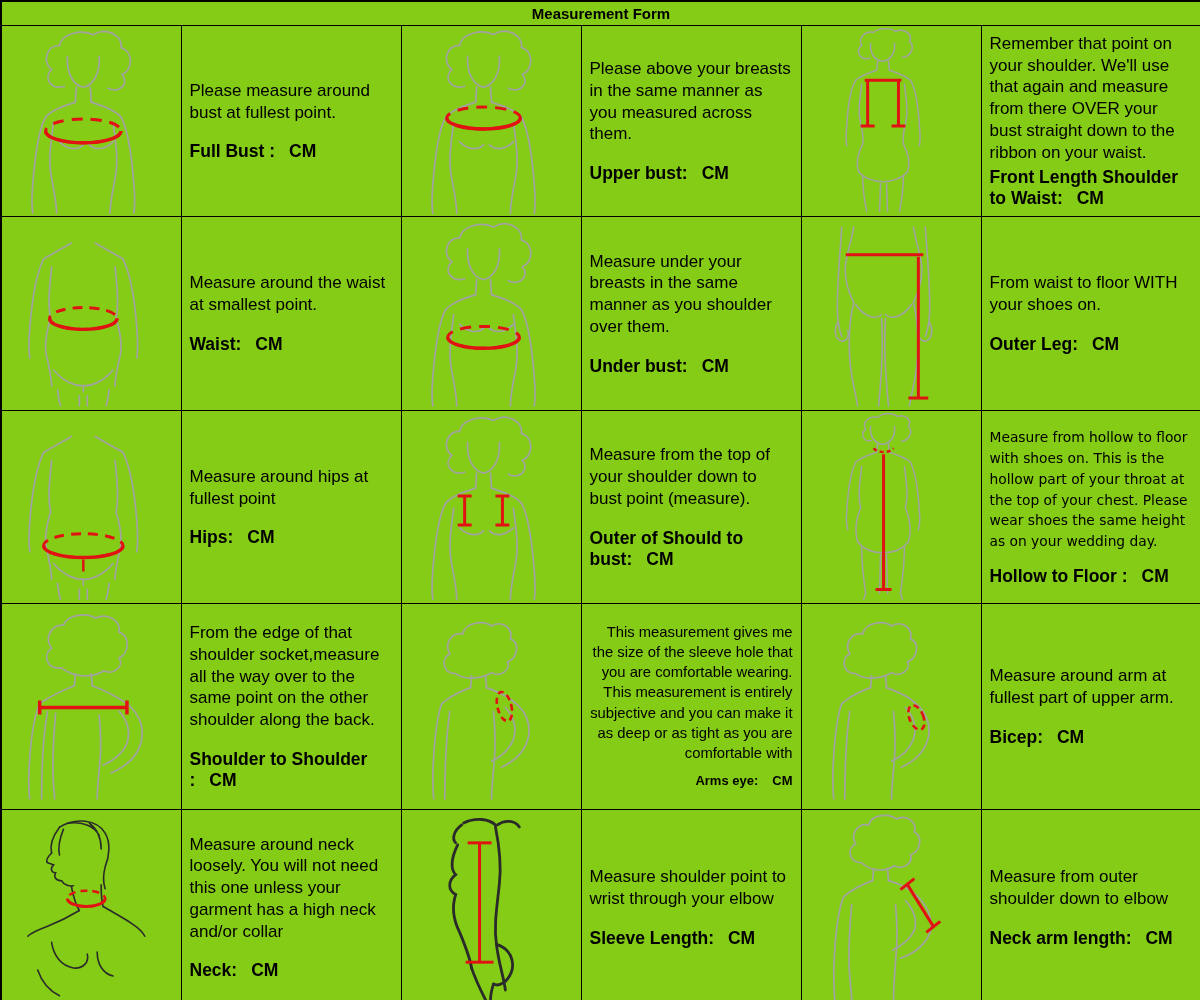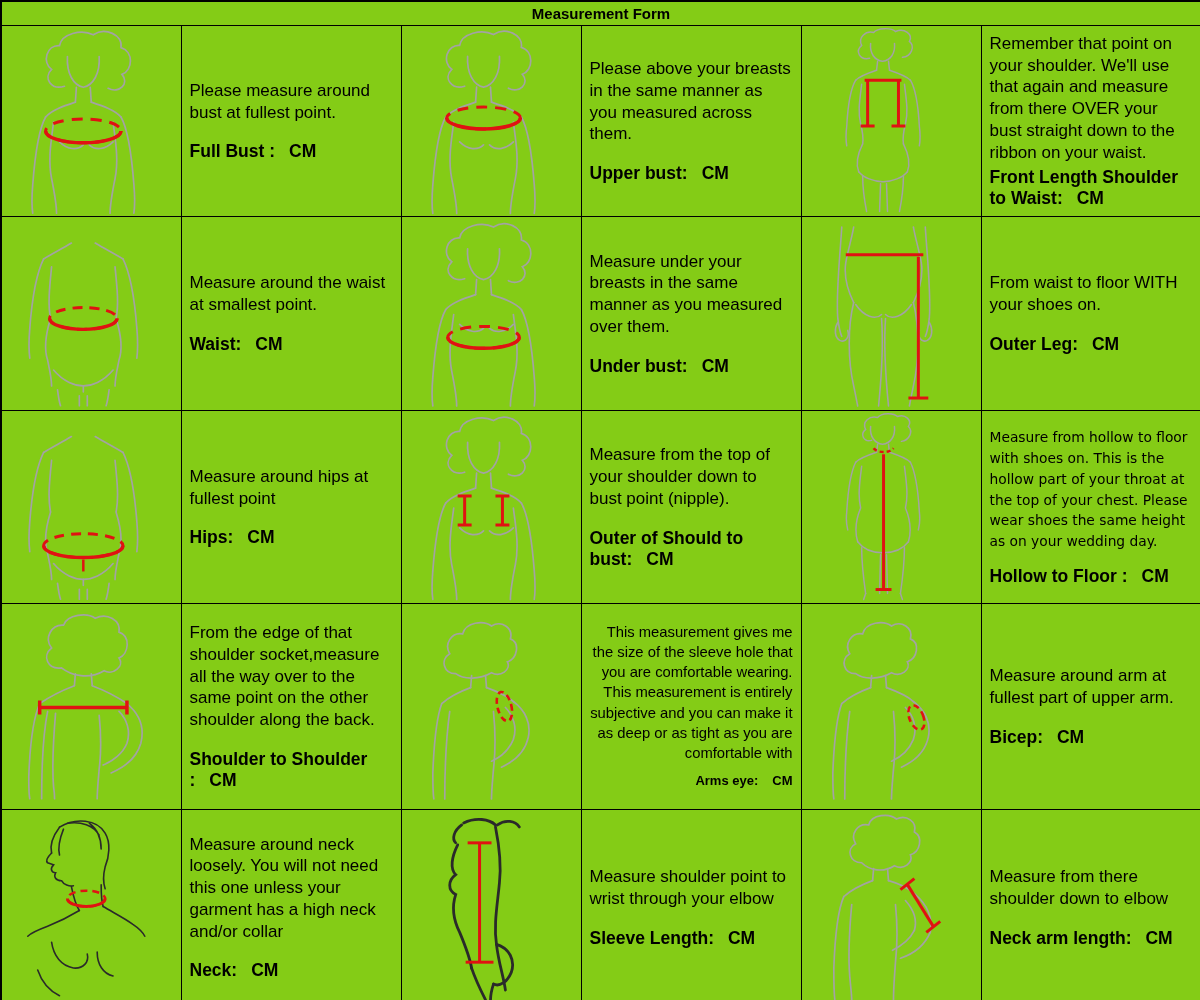--- a/index.html
+++ b/index.html
@@ -150,21 +150,21 @@
 <path d="M112,96 C114,113 118,133 114,153 C111,168 109,178 109,188"></path>
 <path d="M58,106 C66,114 76,115 82,110 M88,110 C94,115 104,114 112,106"></path>
             </g>
 <g fill="none" stroke="#e01212">
               <ellipse cx="82" cy="119" rx="36" ry="11" stroke-width="3" stroke-dasharray="11 8"></ellipse>
 <path d="M46,119 A36,11 0 0 0 118,119" stroke-width="3.5"></path>
             </g>
           </svg>
         </td>
         <td class="text-cell">
-          <div class="body">Measure under your breasts in the same manner as you measured over them.</div>
+          <div class="body">Measure under your breasts in the same manner as you shoulder over them.</div>
           <div class="label"><span>Under bust:</span><span class="unit">CM</span></div>
         </td>
         <td class="fig-cell" style="height: 193px;">
           <svg viewBox="0 0 180 190" preserveAspectRatio="xMidYMid meet">
 <g fill="none" stroke="#a3a3a3" stroke-width="1.6" stroke-linecap="round">
 <path d="M52,8 C50,20 46,32 44,44 C42,58 46,72 52,84"></path>
 <path d="M112,8 C114,20 118,32 120,44 C122,58 118,72 112,84"></path>
 <path d="M40,8 C38,40 34,76 36,100 C37,108 38,114 40,118"></path>
 <path d="M124,8 C126,40 130,76 128,100 C127,108 126,114 124,118"></path>
 <path d="M36,104 C32,111 33,119 38,122 C44,125 48,118 46,112"></path>
@@ -226,21 +226,21 @@
 <path d="M112,96 C114,113 118,133 114,153 C111,168 109,178 109,188"></path>
 <path d="M58,116 C66,124 76,125 82,119 M88,119 C94,125 104,124 112,116"></path>
             </g>
 <g fill="none" stroke="#e01212" stroke-width="3">
 <path d="M63,84 L63,113 M56,84 L70,84 M56,113 L70,113"></path>
 <path d="M101,84 L101,113 M94,84 L108,84 M94,113 L108,113"></path>
             </g>
           </svg>
         </td>
         <td class="text-cell">
-          <div class="body">Measure from the top of your shoulder down to bust point (nipple).</div>
+          <div class="body">Measure from the top of your shoulder down to bust point (measure).</div>
           <div class="label"><span>Outer of Should to bust:</span><span class="unit">CM</span></div>
         </td>
         <td class="fig-cell" style="height: 192px;">
           <svg viewBox="0 0 180 190" preserveAspectRatio="xMidYMid meet">
 <g fill="none" stroke="#a3a3a3" stroke-width="1.5" stroke-linecap="round">
 <path d="M70,28 C62,30 58,22 64,17 C60,9 68,3 76,5 C80,0 92,0 96,4 C104,1 111,8 107,14 C112,19 108,28 100,29"></path>
 <path d="M69,14 C68,24 73,31 81,32 C89,31 94,24 93,14"></path>
 <path d="M76,32 L75,40 M87,32 L88,40"></path>
 <path d="M75,40 C66,43 58,46 54,50 M88,40 C97,43 105,46 109,50"></path>
 <path d="M54,50 C48,62 46,82 45,100 C44,108 45,114 46,118 M109,50 C115,62 117,82 118,100 C119,108 118,114 117,118"></path>
@@ -396,18 +396,18 @@
 <path d="M94,92 C96,112 96,132 94,150 C93,164 92,176 92,188"></path>
             </g>
 <g fill="none" stroke="#e01212" stroke-width="3">
 <path d="M106,72 L132,114"></path>
               <path d="M99,77 L113,66"></path>
               <path d="M125,120 L139,109"></path>
             </g>
           </svg>
         </td>
         <td class="text-cell">
-          <div class="body">Measure from there shoulder down to elbow</div>
+          <div class="body">Measure from outer shoulder down to elbow</div>
           <div class="label"><span>Neck arm length:</span><span class="unit">CM</span></div>
         </td>
       </tr>
     </tbody>
 </table>
 
 </body></html>

